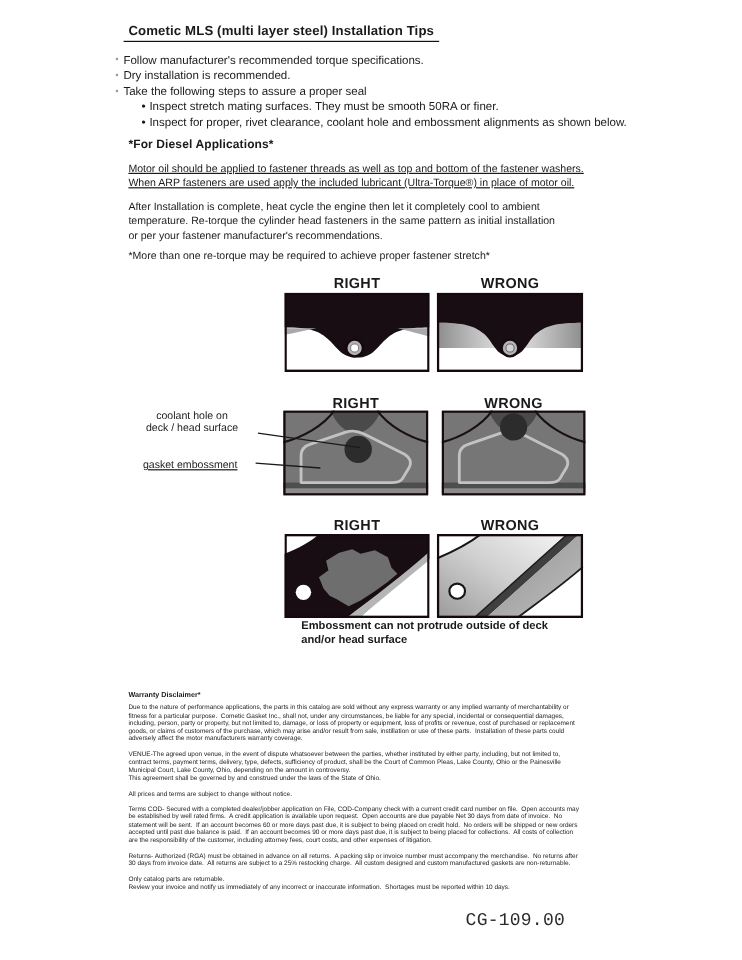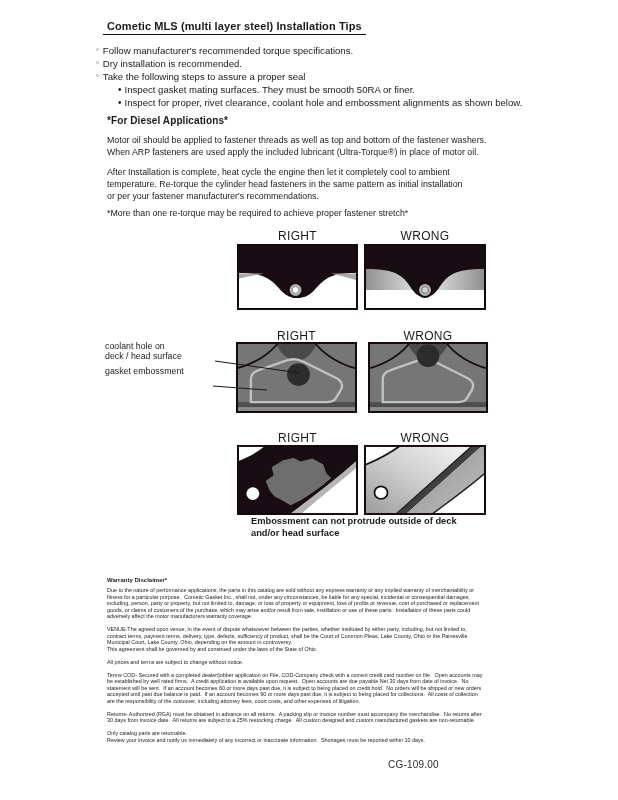--- a/index.html
+++ b/index.html
@@ -11,32 +11,32 @@
          border-bottom:1.6px solid #111;padding:0 4px 2px 4px;letter-spacing:.1px;}
 
   .bullets{left:96px;top:44px;font-size:9.6px;}
   .b-line{height:13px;line-height:13px;white-space:nowrap;display:flex;align-items:center;}
   .b-marker{font-size:8px;margin-right:4px;position:relative;top:-1px;}
   .b-sub{margin-left:22px;}
   .b-sub .b-marker{font-size:10px;top:-0.5px;margin-right:3px;}
 
   .h-diesel{left:107px;top:115px;font-size:10px;font-weight:bold;letter-spacing:.1px;}
   .para{left:107px;font-size:8.8px;line-height:12.2px;white-space:pre;}
-  .p1{top:134px;} .p2{top:166px;} .p3{top:207px;}
-
-  .rw-label{font-size:12px;font-weight:normal;text-align:center;letter-spacing:.3px;}
+  .p1{top:134px;text-decoration:underline;} .p2{top:166px;} .p3{top:207px;}
+
+  .rw-label{font-size:12px;font-weight:bold;text-align:center;letter-spacing:.3px;}
   .caption{font-size:9.3px;font-weight:bold;line-height:11.5px;white-space:pre;}
 
-  .ann{font-size:8.8px;line-height:10.4px;text-align:left;white-space:pre;}
+  .ann{font-size:8.8px;line-height:10.4px;text-align:center;white-space:pre;}
 
   .legal{left:107px;top:577px;width:430px;}
   .legal-h{font-size:6px;font-weight:bold;margin:0 0 4px 0;}
   .legal p{font-size:5.4px;line-height:6.5px;margin:0 0 6.5px 0;white-space:pre;color:#222;}
 
-  .partnum{left:388px;top:759px;font-size:10px;color:#2b2b2b;letter-spacing:.2px;}
+  .partnum{left:388px;top:759px;font-size:15px;color:#2b2b2b;letter-spacing:.2px;font-family:Liberation Mono, monospace;}
 
   svg{display:block;}
 </style>
 </head>
 <body>
 
 <div id="page">
 
   <div class="abs title">Cometic MLS (multi layer steel) Installation Tips</div>
 
@@ -48,21 +48,21 @@
     <div class="b-line">
         <span class="b-marker">◦</span>
         <span>Dry installation is recommended.</span>
       </div>
     <div class="b-line">
         <span class="b-marker">◦</span>
         <span>Take the following steps to assure a proper seal</span>
       </div>
     <div class="b-line b-sub">
         <span class="b-marker">•</span>
-        <span>Inspect gasket mating surfaces.  They must be smooth 50RA or finer.</span>
+        <span>Inspect stretch mating surfaces.  They must be smooth 50RA or finer.</span>
       </div>
     <div class="b-line b-sub">
         <span class="b-marker">•</span>
         <span>Inspect for proper, rivet clearance, coolant hole and embossment alignments as shown below.</span>
       </div>
   </div>
 
   <div class="abs h-diesel">*For Diesel Applications*</div>
   <div class="abs para p1">Motor oil should be applied to fastener threads as well as top and bottom of the fastener washers.
 When ARP fasteners are used apply the included lubricant (Ultra-Torque®) in place of motor oil.</div>
@@ -104,21 +104,21 @@
       <rect x="1" y="1" width="120" height="64" fill="none" stroke="#15090f" stroke-width="2"></rect>
     </svg>
   </div>
 
 
   <div class="abs rw-label" style="left:236px;top:329px;width:121px;">RIGHT</div>
   <div class="abs rw-label" style="left:368px;top:329px;width:120px;">WRONG</div>
 
   <div class="abs ann" style="left:105px;top:341px;width:110px;">coolant hole on
 deck / head surface</div>
-  <div class="abs ann" style="left:105px;top:366px;width:107px;">gasket embossment</div>
+  <div class="abs ann" style="left:105px;top:382px;width:107px;text-decoration:underline;">gasket embossment</div>
 
   <div class="abs" style="left:236px;top:342px;">
     <svg width="121" height="71" viewBox="0 0 122 72" preserveAspectRatio="none">
       <rect x="0" y="0" width="122" height="72" fill="#767676"></rect>
       <path d="M40,0 C44,11 52,19 61,19 C70,19 78,11 82,0 Z" fill="#4a4a4a"></path>
       <path d="M0,27 C16,23 34,13 43,0" fill="none" stroke="#1a1013" stroke-width="1.8"></path>
       <path d="M122,27 C106,23 88,13 79,0" fill="none" stroke="#1a1013" stroke-width="1.8"></path>
       <rect x="0" y="61" width="122" height="5" fill="#4e4e4e"></rect>
       <rect x="0" y="66" width="122" height="4" fill="#8b8b8b"></rect>
       <path d="M15,61 L15,38 Q15,31 23,28.5 L52,18.5 Q60,16 68,20 L102,37 Q109,41.5 106,48 L100,58 Q98,61 91,61 L19,61 Q15,61 15,61 Z" fill="none" stroke="#c2c2c2" stroke-width="2.4" stroke-linejoin="round"></path>

